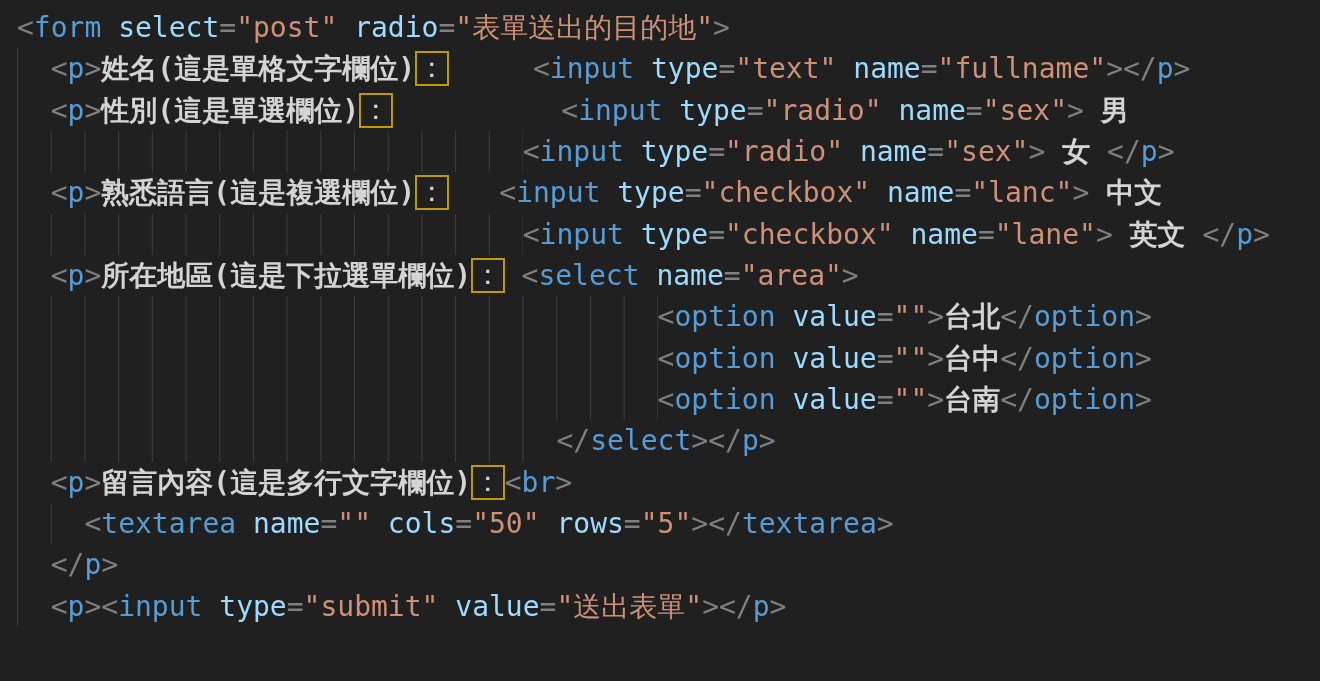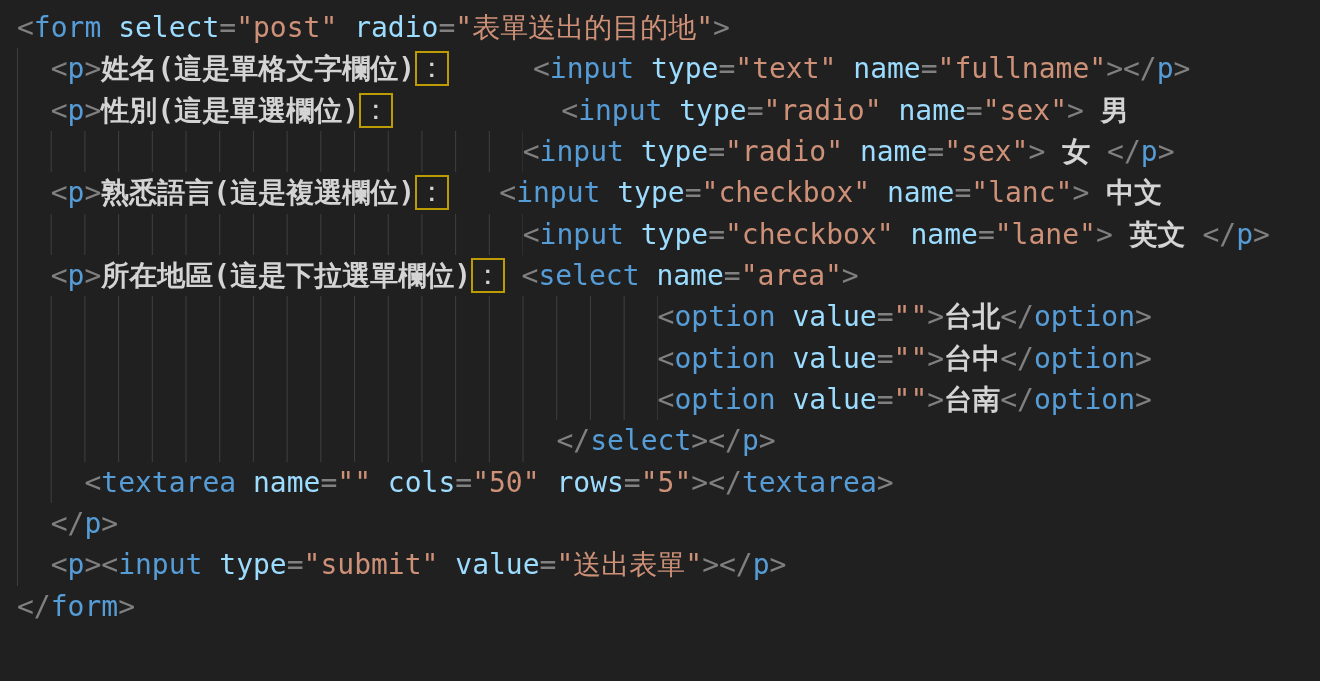--- a/index.html
+++ b/index.html
@@ -41,17 +41,17 @@
     <div class="line"><span class="ind" style="width: 2ch;"></span><span class="tk-p">&lt;</span><span class="tk-t">p</span><span class="tk-p">&gt;</span><span class="tk-x">姓名(這是單格文字欄位)</span><span class="box">：</span><span class="gap" style="width: 5ch;"></span><span class="tk-p">&lt;</span><span class="tk-t">input</span><span class="gap" style="width: 1ch;"></span><span class="tk-a">type</span><span class="tk-p">=</span><span class="tk-s">"text"</span><span class="gap" style="width: 1ch;"></span><span class="tk-a">name</span><span class="tk-p">=</span><span class="tk-s">"fullname"</span><span class="tk-p">&gt;</span><span class="tk-p">&lt;/</span><span class="tk-t">p</span><span class="tk-p">&gt;</span></div>
     <div class="line"><span class="ind" style="width: 2ch;"></span><span class="tk-p">&lt;</span><span class="tk-t">p</span><span class="tk-p">&gt;</span><span class="tk-x">性別(這是單選欄位)</span><span class="box">：</span><span class="gap" style="width: 10ch;"></span><span class="tk-p">&lt;</span><span class="tk-t">input</span><span class="gap" style="width: 1ch;"></span><span class="tk-a">type</span><span class="tk-p">=</span><span class="tk-s">"radio"</span><span class="gap" style="width: 1ch;"></span><span class="tk-a">name</span><span class="tk-p">=</span><span class="tk-s">"sex"</span><span class="tk-p">&gt;</span><span class="tk-x"> 男</span></div>
     <div class="line"><span class="ind" style="width: 30ch;"></span><span class="tk-p">&lt;</span><span class="tk-t">input</span><span class="gap" style="width: 1ch;"></span><span class="tk-a">type</span><span class="tk-p">=</span><span class="tk-s">"radio"</span><span class="gap" style="width: 1ch;"></span><span class="tk-a">name</span><span class="tk-p">=</span><span class="tk-s">"sex"</span><span class="tk-p">&gt;</span><span class="tk-x"> 女 </span><span class="tk-p">&lt;/</span><span class="tk-t">p</span><span class="tk-p">&gt;</span></div>
     <div class="line"><span class="ind" style="width: 2ch;"></span><span class="tk-p">&lt;</span><span class="tk-t">p</span><span class="tk-p">&gt;</span><span class="tk-x">熟悉語言(這是複選欄位)</span><span class="box">：</span><span class="gap" style="width: 3ch;"></span><span class="tk-p">&lt;</span><span class="tk-t">input</span><span class="gap" style="width: 1ch;"></span><span class="tk-a">type</span><span class="tk-p">=</span><span class="tk-s">"checkbox"</span><span class="gap" style="width: 1ch;"></span><span class="tk-a">name</span><span class="tk-p">=</span><span class="tk-s">"lanc"</span><span class="tk-p">&gt;</span><span class="tk-x"> 中文</span></div>
     <div class="line"><span class="ind" style="width: 30ch;"></span><span class="tk-p">&lt;</span><span class="tk-t">input</span><span class="gap" style="width: 1ch;"></span><span class="tk-a">type</span><span class="tk-p">=</span><span class="tk-s">"checkbox"</span><span class="gap" style="width: 1ch;"></span><span class="tk-a">name</span><span class="tk-p">=</span><span class="tk-s">"lane"</span><span class="tk-p">&gt;</span><span class="tk-x"> 英文 </span><span class="tk-p">&lt;/</span><span class="tk-t">p</span><span class="tk-p">&gt;</span></div>
     <div class="line"><span class="ind" style="width: 2ch;"></span><span class="tk-p">&lt;</span><span class="tk-t">p</span><span class="tk-p">&gt;</span><span class="tk-x">所在地區(這是下拉選單欄位)</span><span class="box">：</span><span class="gap" style="width: 1ch;"></span><span class="tk-p">&lt;</span><span class="tk-t">select</span><span class="gap" style="width: 1ch;"></span><span class="tk-a">name</span><span class="tk-p">=</span><span class="tk-s">"area"</span><span class="tk-p">&gt;</span></div>
     <div class="line"><span class="ind" style="width: 38ch;"></span><span class="tk-p">&lt;</span><span class="tk-t">option</span><span class="gap" style="width: 1ch;"></span><span class="tk-a">value</span><span class="tk-p">=</span><span class="tk-s">""</span><span class="tk-p">&gt;</span><span class="tk-x">台北</span><span class="tk-p">&lt;/</span><span class="tk-t">option</span><span class="tk-p">&gt;</span></div>
     <div class="line"><span class="ind" style="width: 38ch;"></span><span class="tk-p">&lt;</span><span class="tk-t">option</span><span class="gap" style="width: 1ch;"></span><span class="tk-a">value</span><span class="tk-p">=</span><span class="tk-s">""</span><span class="tk-p">&gt;</span><span class="tk-x">台中</span><span class="tk-p">&lt;/</span><span class="tk-t">option</span><span class="tk-p">&gt;</span></div>
     <div class="line"><span class="ind" style="width: 38ch;"></span><span class="tk-p">&lt;</span><span class="tk-t">option</span><span class="gap" style="width: 1ch;"></span><span class="tk-a">value</span><span class="tk-p">=</span><span class="tk-s">""</span><span class="tk-p">&gt;</span><span class="tk-x">台南</span><span class="tk-p">&lt;/</span><span class="tk-t">option</span><span class="tk-p">&gt;</span></div>
     <div class="line"><span class="ind" style="width: 32ch;"></span><span class="tk-p">&lt;/</span><span class="tk-t">select</span><span class="tk-p">&gt;</span><span class="tk-p">&lt;/</span><span class="tk-t">p</span><span class="tk-p">&gt;</span></div>
+    <div class="line"><span class="ind" style="width: 2ch;"></span><span class="tk-p">&lt;</span><span class="tk-t">p</span><span class="tk-p">&gt;</span><span class="tk-x">留言內容(這是多行文字欄位)</span><span class="box">：</span><span class="tk-p">&lt;</span><span class="tk-t">br</span><span class="tk-p">&gt;</span></div>
     <div class="line"><span class="ind" style="width: 4ch;"></span><span class="tk-p">&lt;</span><span class="tk-t">textarea</span><span class="gap" style="width: 1ch;"></span><span class="tk-a">name</span><span class="tk-p">=</span><span class="tk-s">""</span><span class="gap" style="width: 1ch;"></span><span class="tk-a">cols</span><span class="tk-p">=</span><span class="tk-s">"50"</span><span class="gap" style="width: 1ch;"></span><span class="tk-a">rows</span><span class="tk-p">=</span><span class="tk-s">"5"</span><span class="tk-p">&gt;</span><span class="tk-p">&lt;/</span><span class="tk-t">textarea</span><span class="tk-p">&gt;</span></div>
     <div class="line"><span class="ind" style="width: 2ch;"></span><span class="tk-p">&lt;/</span><span class="tk-t">p</span><span class="tk-p">&gt;</span></div>
     <div class="line"><span class="ind" style="width: 2ch;"></span><span class="tk-p">&lt;</span><span class="tk-t">p</span><span class="tk-p">&gt;</span><span class="tk-p">&lt;</span><span class="tk-t">input</span><span class="gap" style="width: 1ch;"></span><span class="tk-a">type</span><span class="tk-p">=</span><span class="tk-s">"submit"</span><span class="gap" style="width: 1ch;"></span><span class="tk-a">value</span><span class="tk-p">=</span><span class="tk-s">"送出表單"</span><span class="tk-p">&gt;</span><span class="tk-p">&lt;/</span><span class="tk-t">p</span><span class="tk-p">&gt;</span></div>
-    <div class="line"><span class="tk-p">&lt;/</span><span class="tk-t">form</span><span class="tk-p">&gt;</span></div>
   </div>
 
 </body></html>

